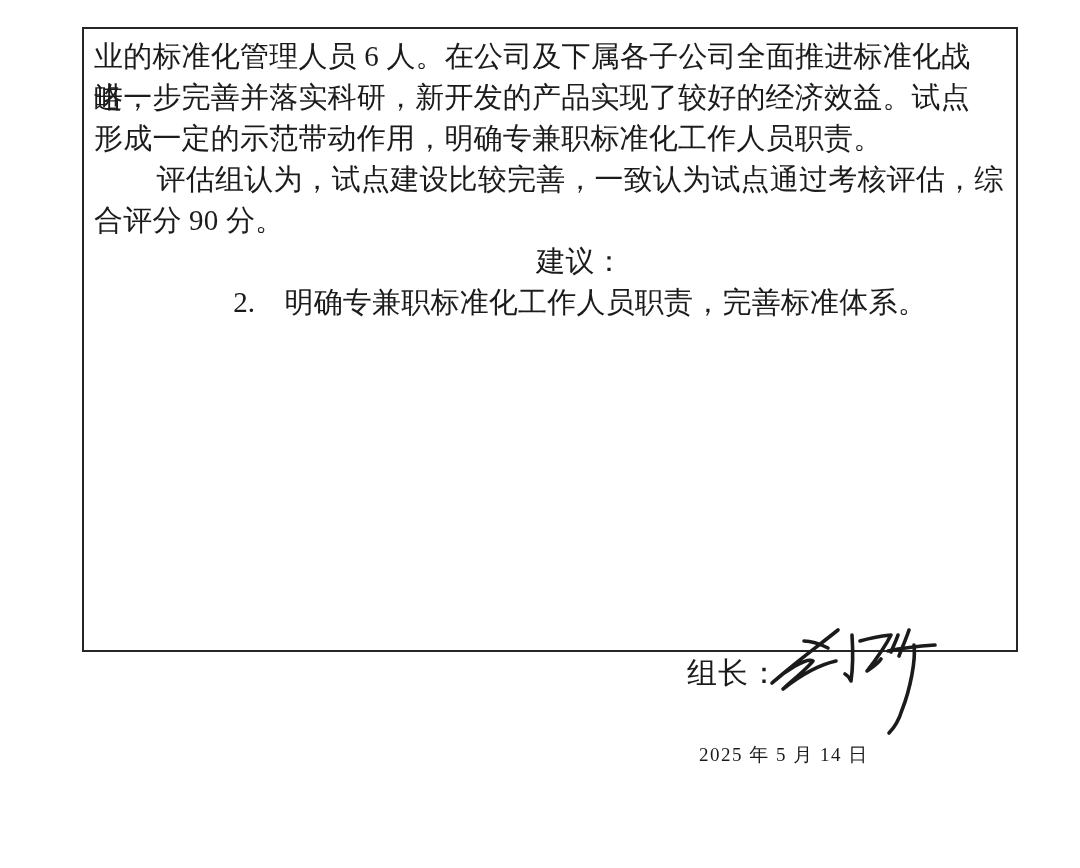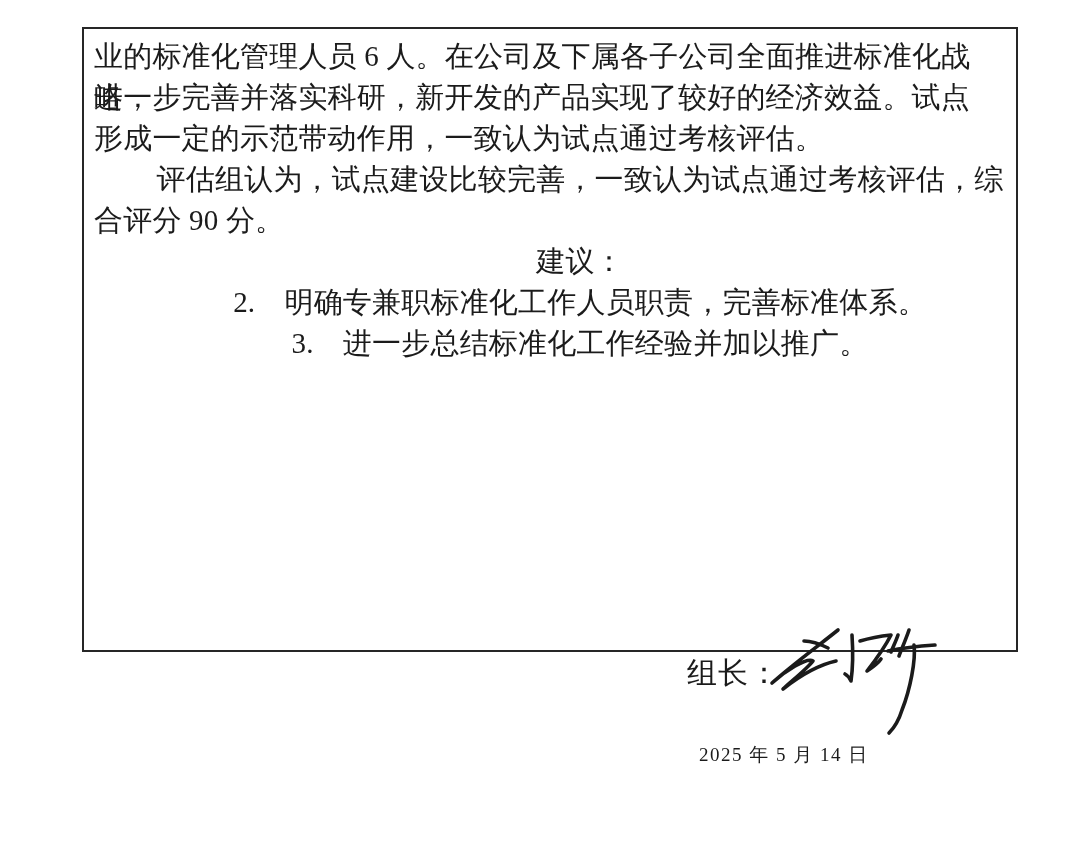--- a/index.html
+++ b/index.html
@@ -71,26 +71,25 @@
 </style>
 </head>
 <body>
 
 <div class="canvas">
   <div class="page-frame">
 
     <div class="text-block">
       <div class="line">业的标准化管理人员 6 人。在公司及下属各子公司全面推进标准化战略，</div>
       <div class="line">进一步完善并落实科研，新开发的产品实现了较好的经济效益。试点</div>
-      <div class="line">形成一定的示范带动作用，一致认为试点通过考核评估。</div>
+      <div class="line">形成一定的示范带动作用，明确专兼职标准化工作人员职责。</div>
       <div class="line ind">评估组认为，试点建设比较完善，一致认为试点通过考核评估，综</div>
       <div class="line">合评分 90 分。</div>
       <div class="line ind">建议：</div>
       <div class="line ind">2.　明确专兼职标准化工作人员职责，完善标准体系。</div>
-      <div class="line ind">3.　进一步总结标准化工作经验并加以推广。</div>
     </div>
 
     <span class="sig-label">组长：</span>
 
     <svg class="sig-svg" viewBox="0 0 190 140" aria-hidden="true">
 
       <path d="M52,26 C58,26 68,29 76,33"></path>
 
       <path d="M86,15 C70,28 40,50 20,68 C33,56 55,42 61,46 C55,54 37,68 31,74 C45,63 66,50 84,46"></path>
 

